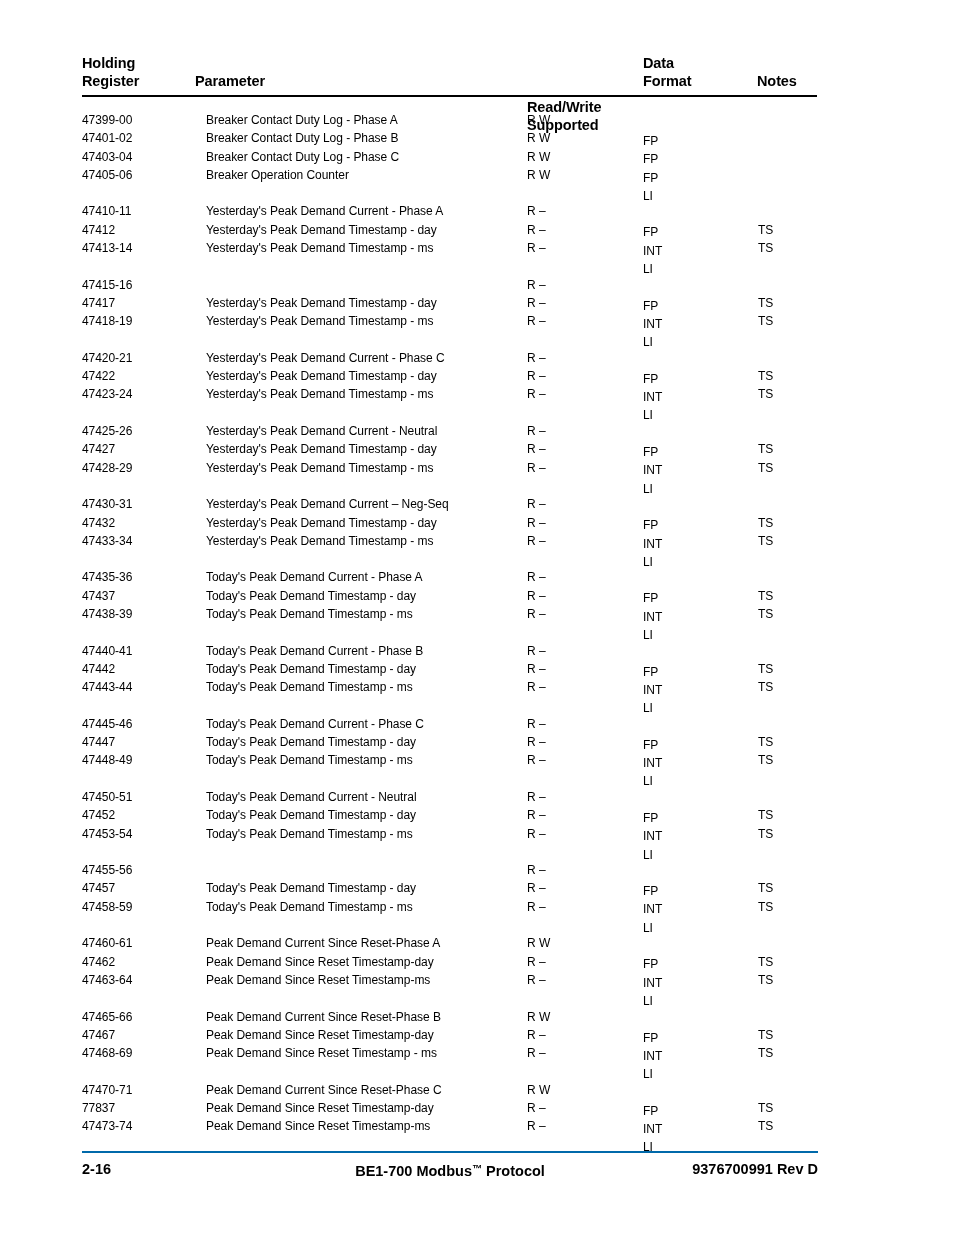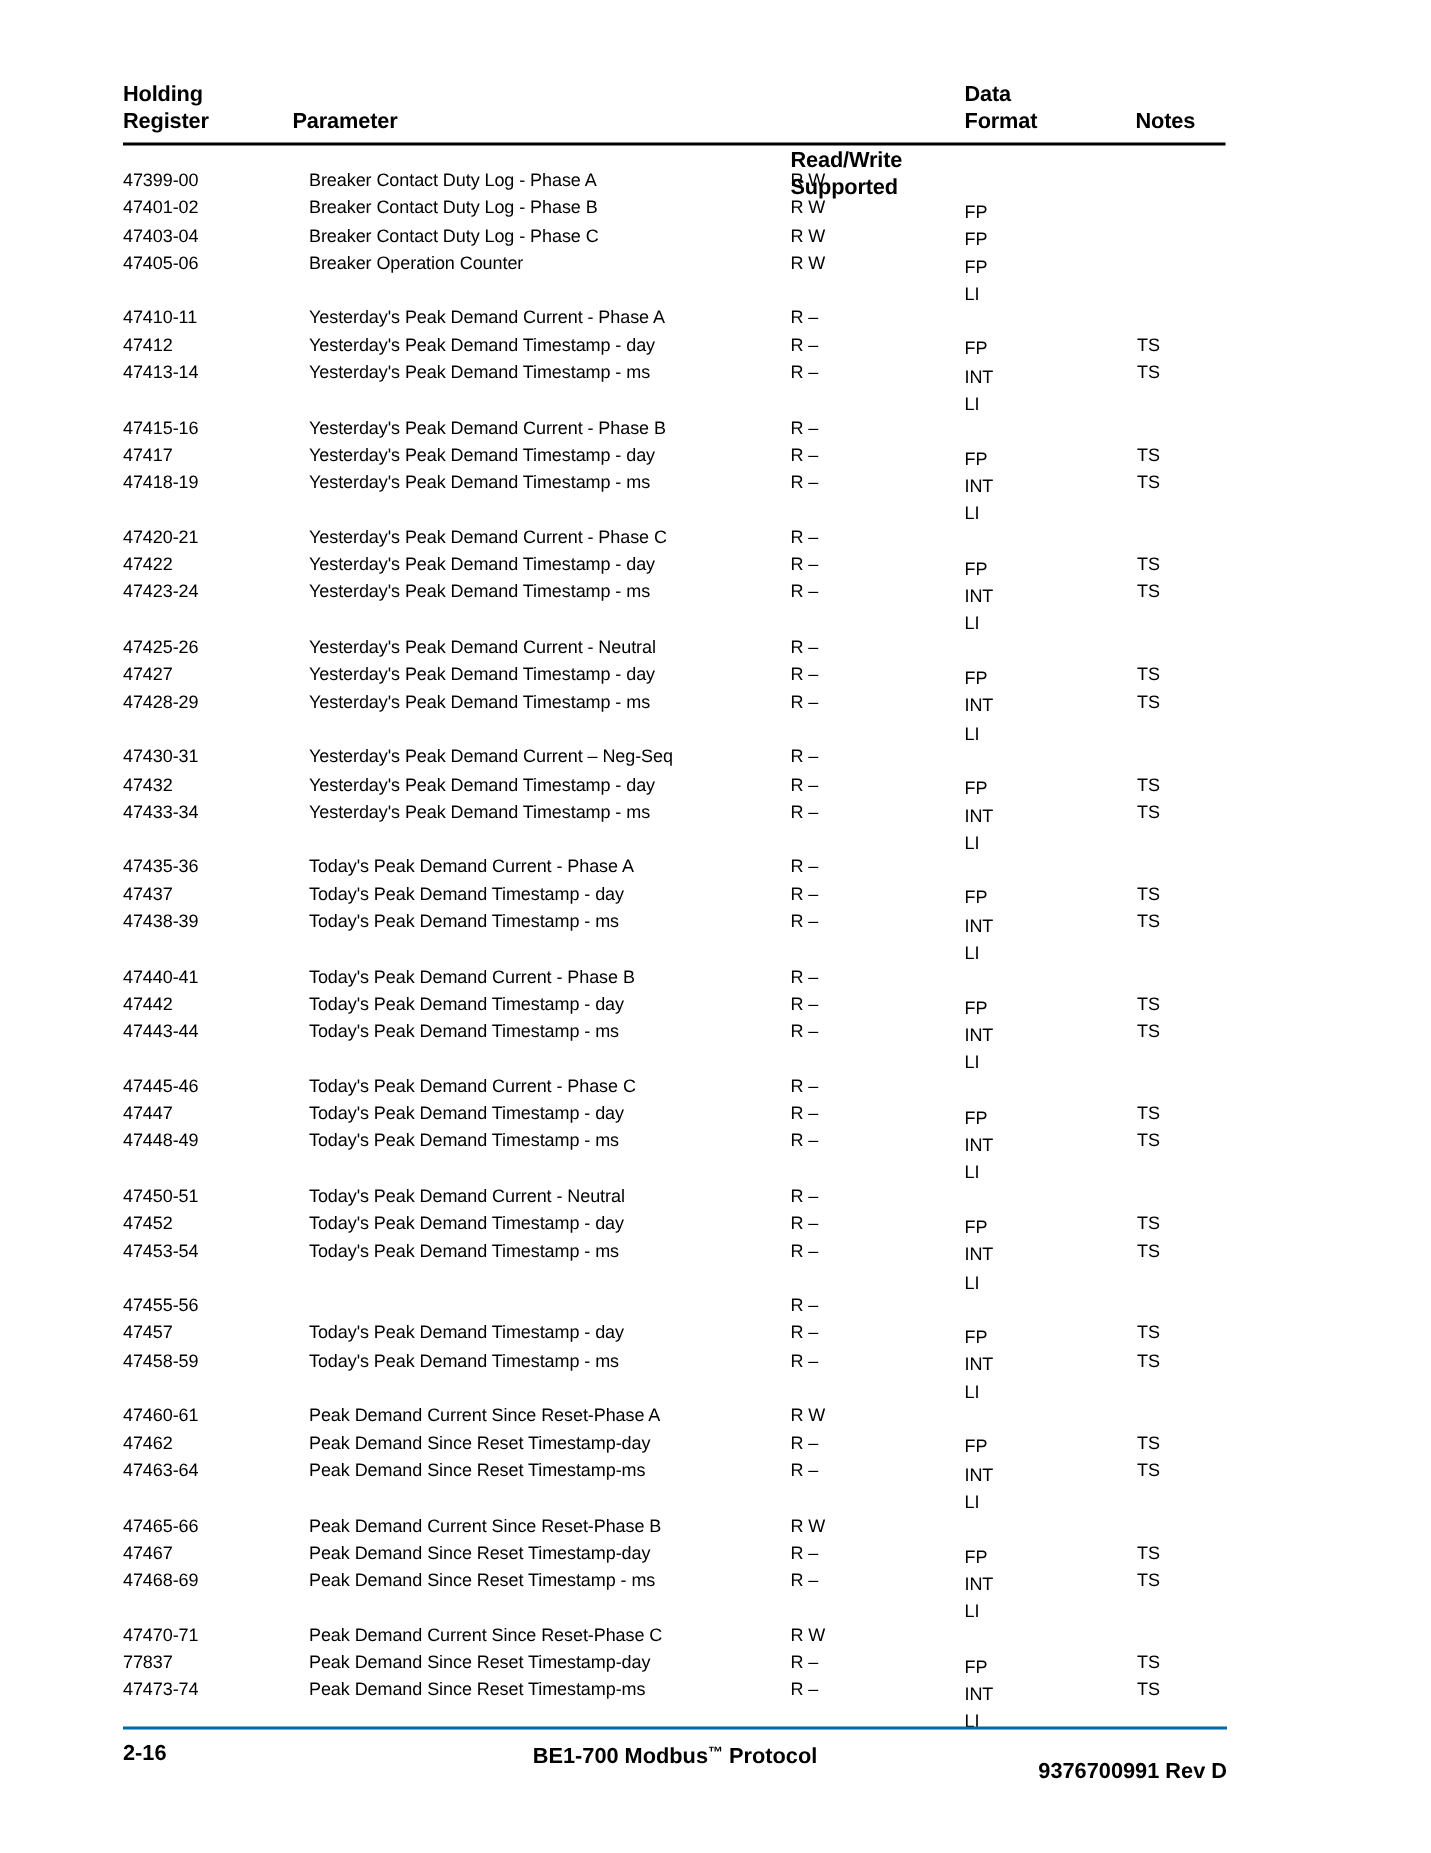--- a/index.html
+++ b/index.html
@@ -120,21 +120,21 @@
   .footer-center {
     position: absolute;
     left: 0px;
     top: 0px;
     width: 736px;
     text-align: center;
   }
   .footer-right {
     position: absolute;
     right: 0px;
-    top: 12px;
+    top: 0px;
     text-align: left;
   }
   .tm { font-size: 10px; vertical-align: 4px; }
 </style>
 </head>
 <body>
 
 <div class="page">
 
   <div class="reg-table">
@@ -202,21 +202,20 @@
           <div class="cell c-register">47413-14</div>
           <div class="cell c-parameter">Yesterday's Peak Demand Timestamp - ms</div>
           <div class="cell c-rw">R –</div>
           <div class="cell c-format">LI</div>
           <div class="cell c-notes">TS</div>
         </div>
       </div>
       <div class="reg-group">
         <div class="reg-row">
           <div class="cell c-register">47415-16</div>
-          <div class="cell c-parameter">Yesterday's Peak Demand Current - Phase B</div>
           <div class="cell c-rw">R –</div>
           <div class="cell c-format">FP</div>
           <div class="cell c-notes"></div>
         </div>
         <div class="reg-row">
           <div class="cell c-register">47417</div>
           <div class="cell c-parameter">Yesterday's Peak Demand Timestamp - day</div>
           <div class="cell c-rw">R –</div>
           <div class="cell c-format">INT</div>
           <div class="cell c-notes">TS</div>

